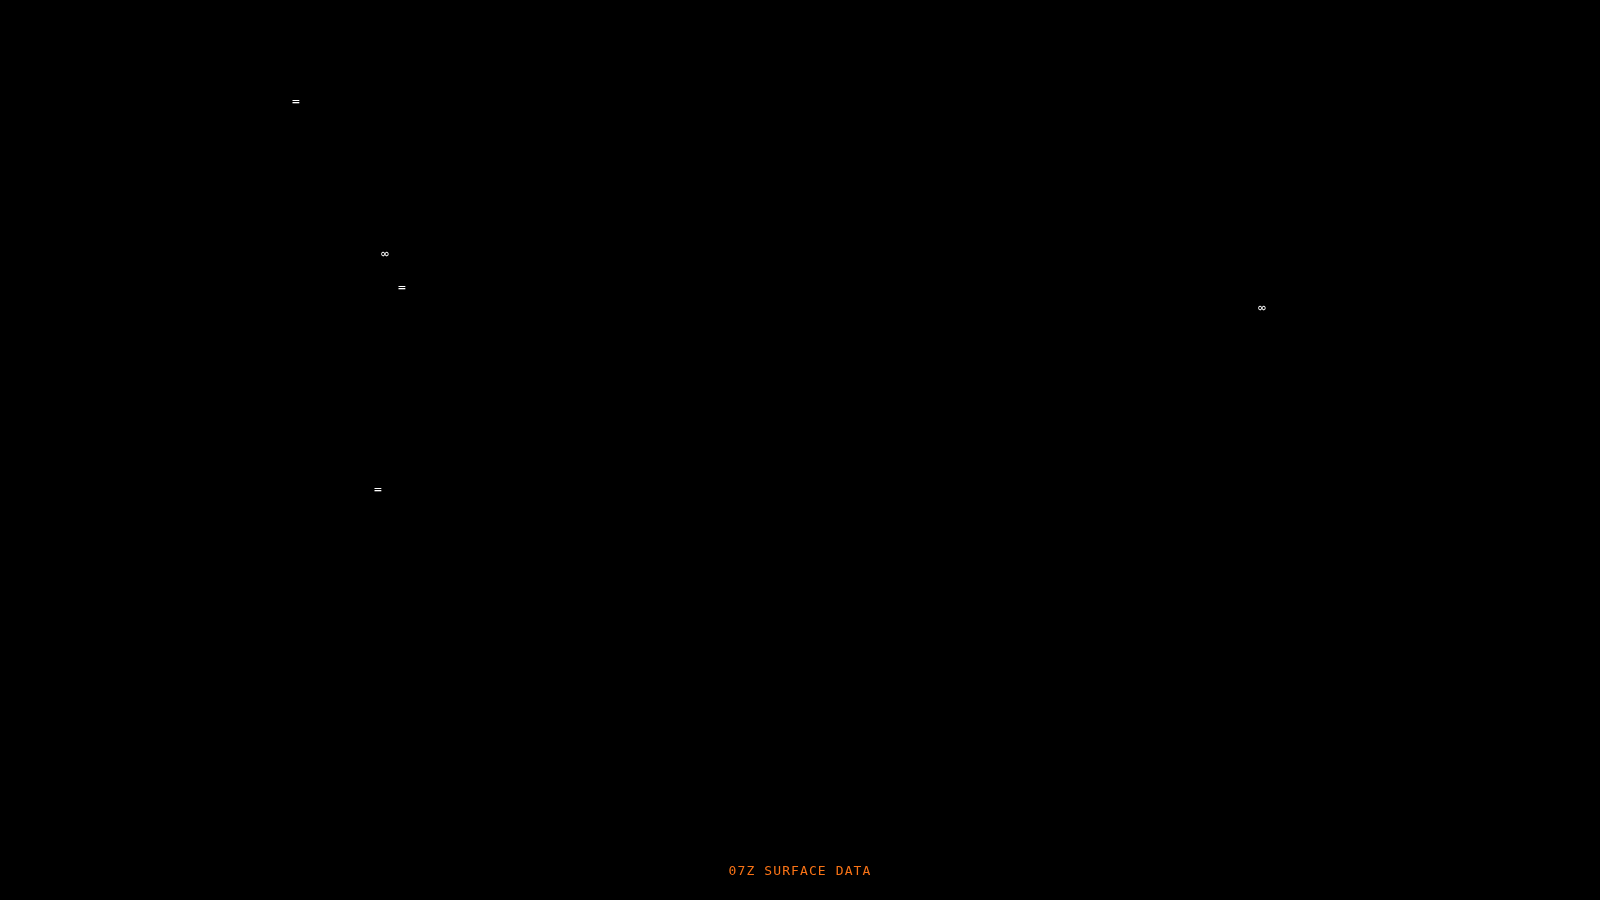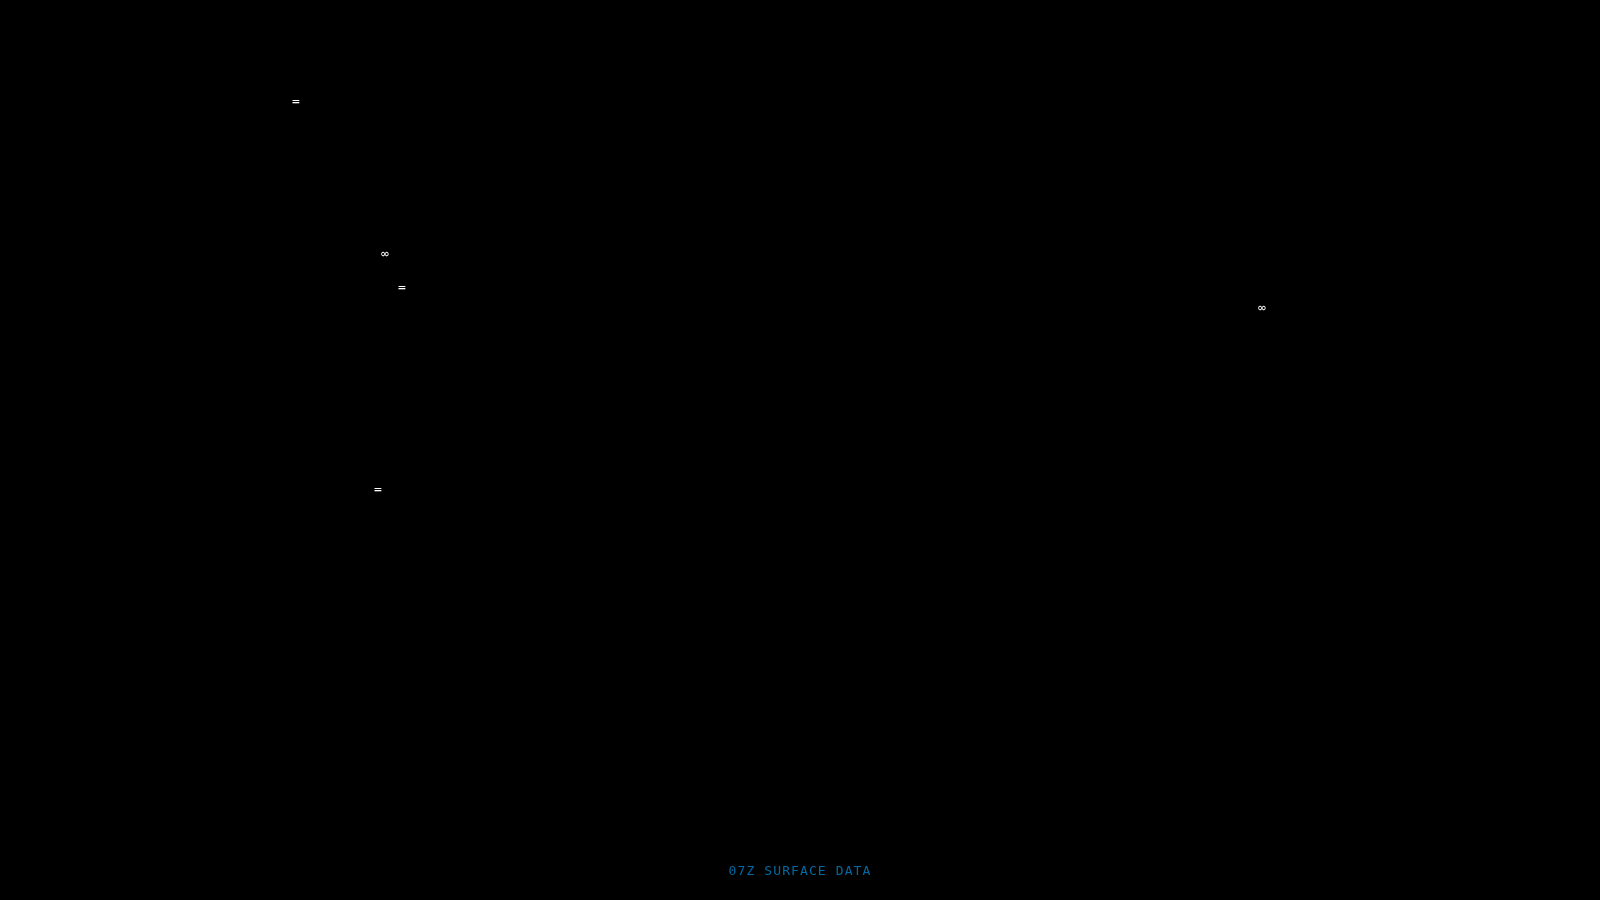--- a/index.html
+++ b/index.html
@@ -37,21 +37,21 @@
     letter-spacing: 0px;
   }
   .footer-label {
     position: absolute;
     left: 50%;
     bottom: 22px;
     transform: translateX(-50%);
     font-family: "DejaVu Sans Mono", monospace;
     font-size: 13px;
     letter-spacing: 1.1px;
-    color: #0369a1;
+    color: #f97316;
     white-space: pre;
     margin-top: 47px;
   }
 </style>
 </head>
 <body>
 
 <div class="canvas">
   <div class="symbol sym-haze" style="left:296px; top:100px;">=</div>
   <div class="symbol sym-fog" style="left:385px; top:253px;">∞</div>

